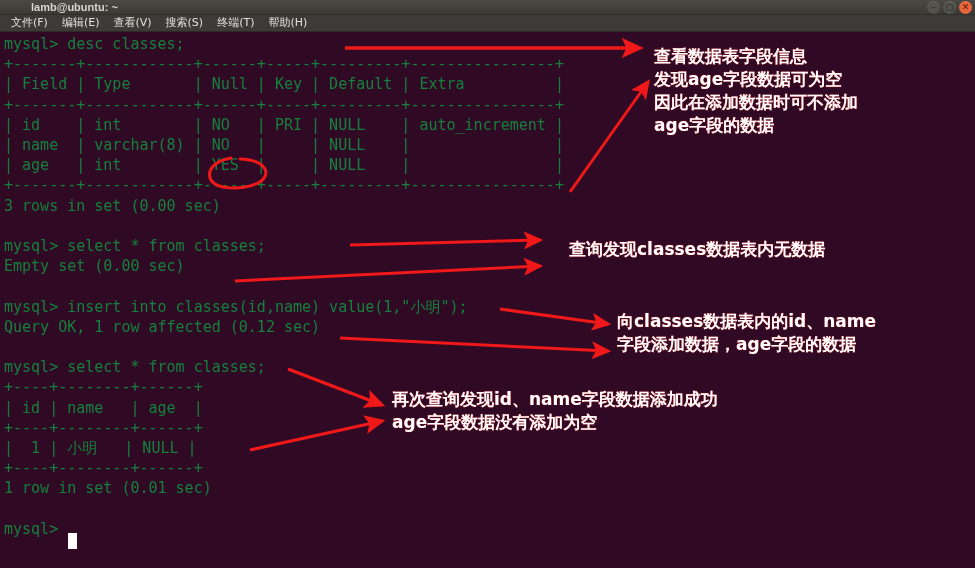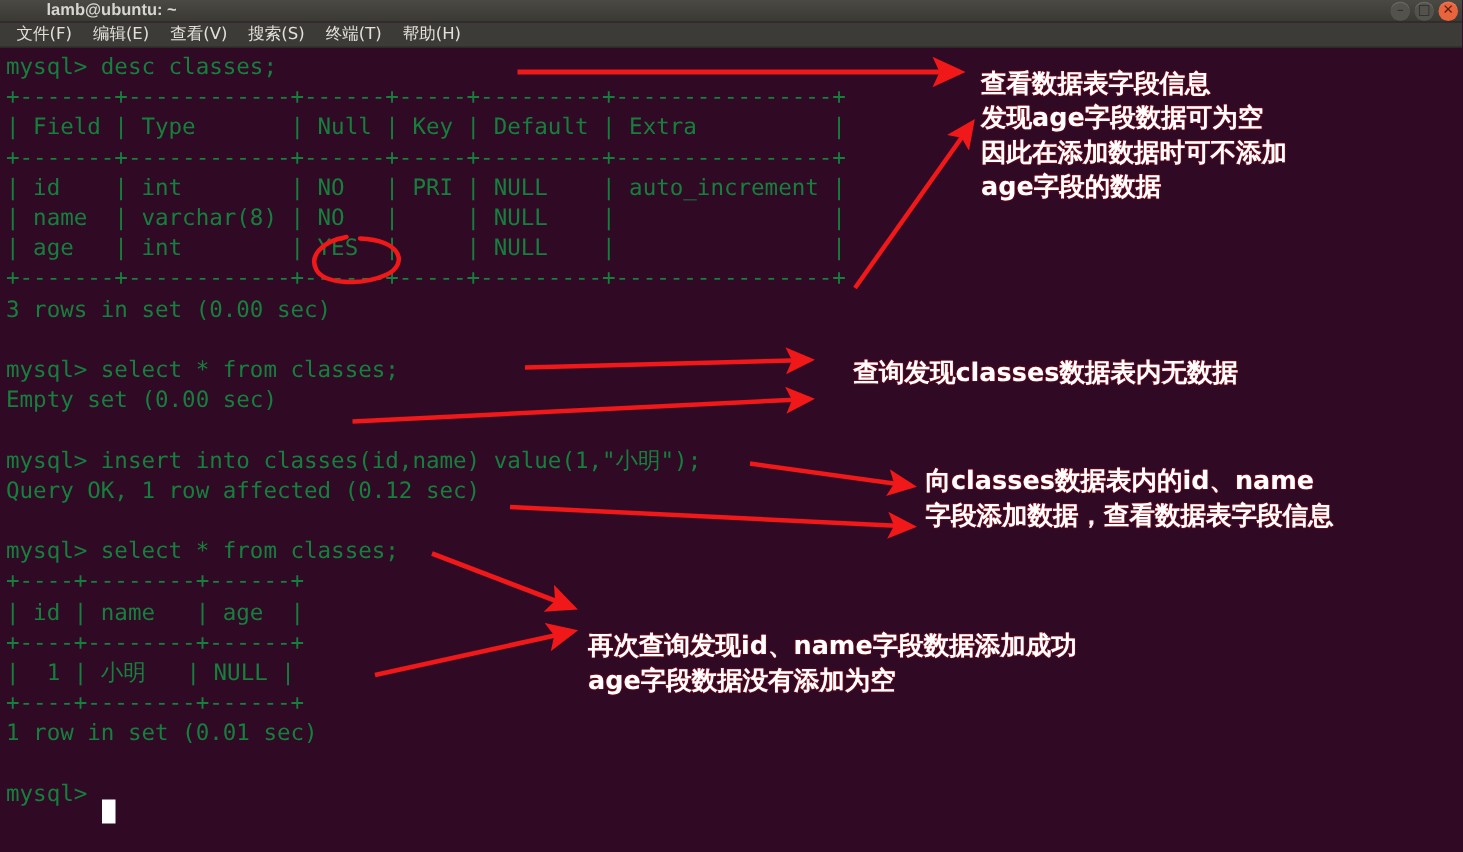--- a/index.html
+++ b/index.html
@@ -209,18 +209,18 @@
     <path d="M 240 159 C 268 160 272 176 258 183 C 240 191 216 189 211 180 C 206 171 214 161 231 158" fill="none" stroke="#f01818" stroke-width="3" stroke-linecap="round"></path>
   </svg>
 
   <div>
     <div class="anno-text" style="left:654px; top:45px;">查看数据表字段信息
 发现age字段数据可为空
 因此在添加数据时可不添加
 age字段的数据</div>
     <div class="anno-text" style="left:553px; top:238px;margin-left:16px;">查询发现classes数据表内无数据</div>
     <div class="anno-text" style="left:617px; top:310px;">向classes数据表内的id、name
-字段添加数据，查看数据表字段信息</div>
-    <div class="anno-text" style="left:392px; top:420px;">再次查询发现id、name字段数据添加成功
+字段添加数据，age字段的数据</div>
+    <div class="anno-text" style="left:392px; top:388px;">再次查询发现id、name字段数据添加成功
 age字段数据没有添加为空</div>
   </div>
 
 </div>
 
 </body></html>

